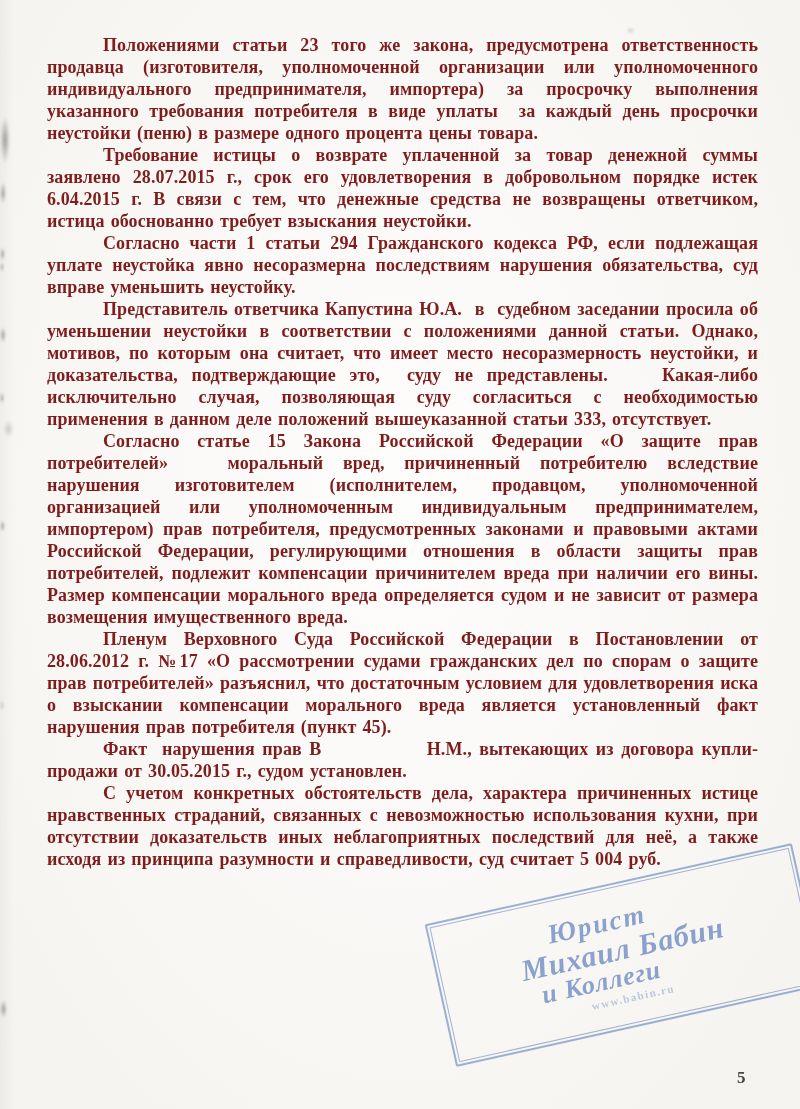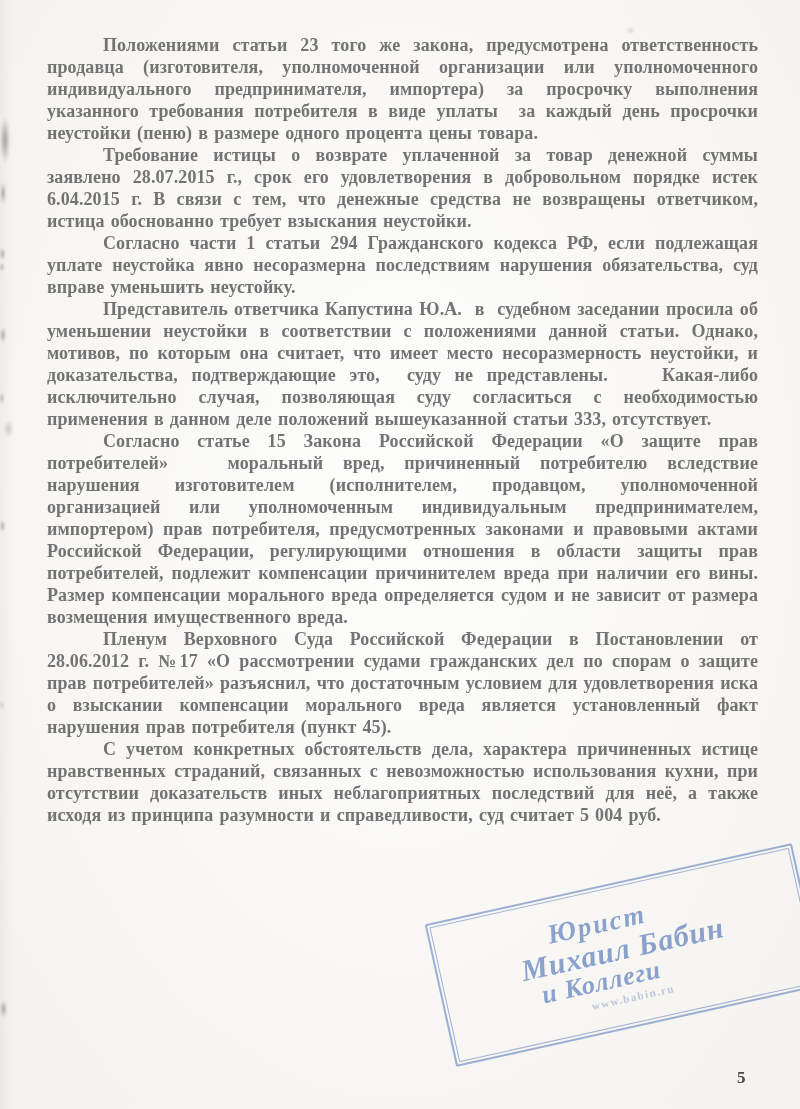--- a/index.html
+++ b/index.html
@@ -19,21 +19,21 @@
   }
   .page-text {
     position:absolute; left:47px; top:34px; width:711px; z-index:2;
   }
   p.para {
     margin:0;
     text-indent:56px;
     font-size:18px;
     line-height:22px;
     text-align:justify;
-    color:#737373;
+    color:#7f1d1d;
     font-weight:bold;
     letter-spacing:0.1px;
     word-spacing:1.5px;
     font-family:Liberation Serif, serif;
   }
   .page-number {
     position:absolute; left:737px; top:1068px; z-index:2;
     font-size:17px; font-weight:bold; color:#4a4845;
   }
   
@@ -93,20 +93,21 @@
   <div class="smudge s11"></div>
 </div>
 
 <div class="page-text">
   <p class="para">Положениями статьи 23 того же закона, предусмотрена ответственность продавца (изготовителя, уполномоченной организации или уполномоченного индивидуального предпринимателя, импортера) за просрочку выполнения указанного требования потребителя в виде уплаты&nbsp; за каждый день просрочки неустойки (пеню) в размере одного процента цены товара.</p>
   <p class="para">Требование истицы о возврате уплаченной за товар денежной суммы заявлено 28.07.2015 г., срок его удовлетворения в добровольном порядке истек 6.04.2015 г. В связи с тем, что денежные средства не возвращены ответчиком, истица обоснованно требует взыскания неустойки.</p>
   <p class="para">Согласно части 1 статьи 294 Гражданского кодекса РФ, если подлежащая уплате неустойка явно несоразмерна последствиям нарушения обязательства, суд вправе уменьшить неустойку.</p>
   <p class="para">Представитель ответчика Капустина Ю.А. &nbsp;в &nbsp;судебном заседании просила об уменьшении неустойки в соответствии с положениями данной статьи. Однако, мотивов, по которым она считает, что имеет место несоразмерность неустойки, и доказательства, подтверждающие это, &nbsp;суду не представлены. &nbsp;&nbsp;&nbsp;Какая-либо исключительно случая, позволяющая суду согласиться с необходимостью применения в данном деле положений вышеуказанной статьи 333, отсутствует.</p>
   <p class="para">Согласно статье 15 Закона Российской Федерации «О защите прав потребителей» &nbsp;&nbsp;моральный вред, причиненный потребителю вследствие нарушения изготовителем (исполнителем, продавцом, уполномоченной организацией или уполномоченным индивидуальным предпринимателем, импортером) прав потребителя, предусмотренных законами и правовыми актами Российской Федерации, регулирующими отношения в области защиты прав потребителей, подлежит компенсации причинителем вреда при наличии его вины. Размер компенсации морального вреда определяется судом и не зависит от размера возмещения имущественного вреда.</p>
   <p class="para">Пленум Верховного Суда Российской Федерации в Постановлении от 28.06.2012 г. №17 «О рассмотрении судами гражданских дел по спорам о защите прав потребителей» разъяснил, что достаточным условием для удовлетворения иска о взыскании компенсации морального вреда является установленный факт нарушения прав потребителя (пункт 45).</p>
+  <p class="para">Факт&nbsp; нарушения прав В&nbsp;&nbsp;&nbsp;&nbsp;&nbsp;&nbsp;&nbsp;&nbsp;&nbsp;&nbsp;&nbsp;&nbsp;&nbsp;&nbsp;Н.М., вытекающих из договора купли-продажи от 30.05.2015 г., судом установлен.</p>
   <p class="para">С учетом конкретных обстоятельств дела, характера причиненных истице нравственных страданий, связанных с невозможностью использования кухни, при отсутствии доказательств иных неблагоприятных последствий для неё, а также исходя из принципа разумности и справедливости, суд считает 5 004 руб.</p>
 </div>
 
 <div class="stamp">
   <div class="stamp-outer"></div>
   <div class="stamp-inner"></div>
   <div class="stamp-content">
     <div class="stamp-line1">Юрист</div>
     <div class="stamp-line2">Михаил Бабин</div>
     <div class="stamp-line3">и Коллеги</div>

